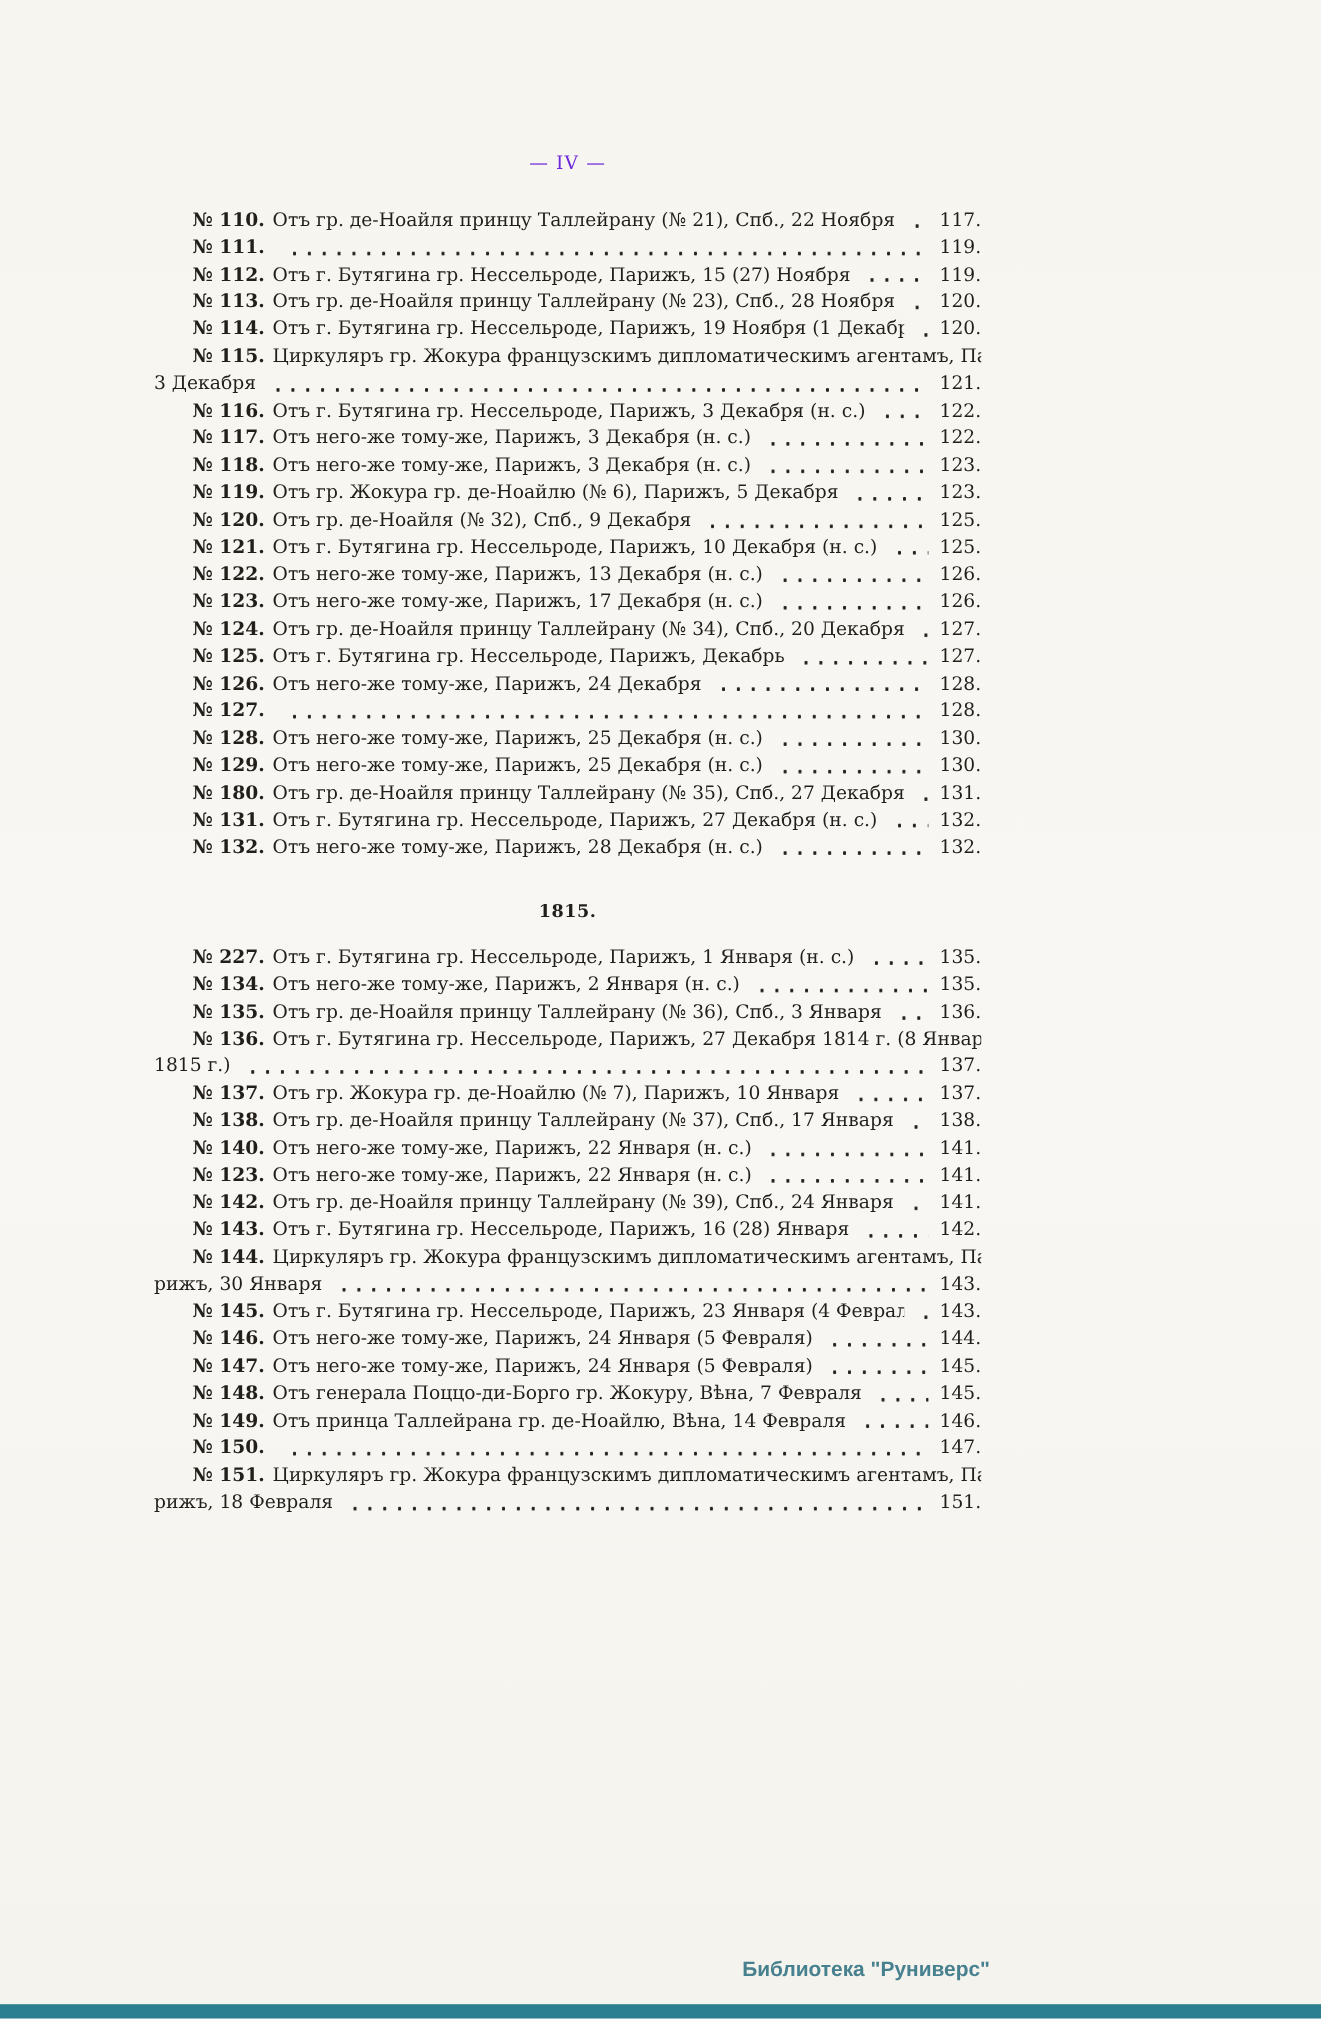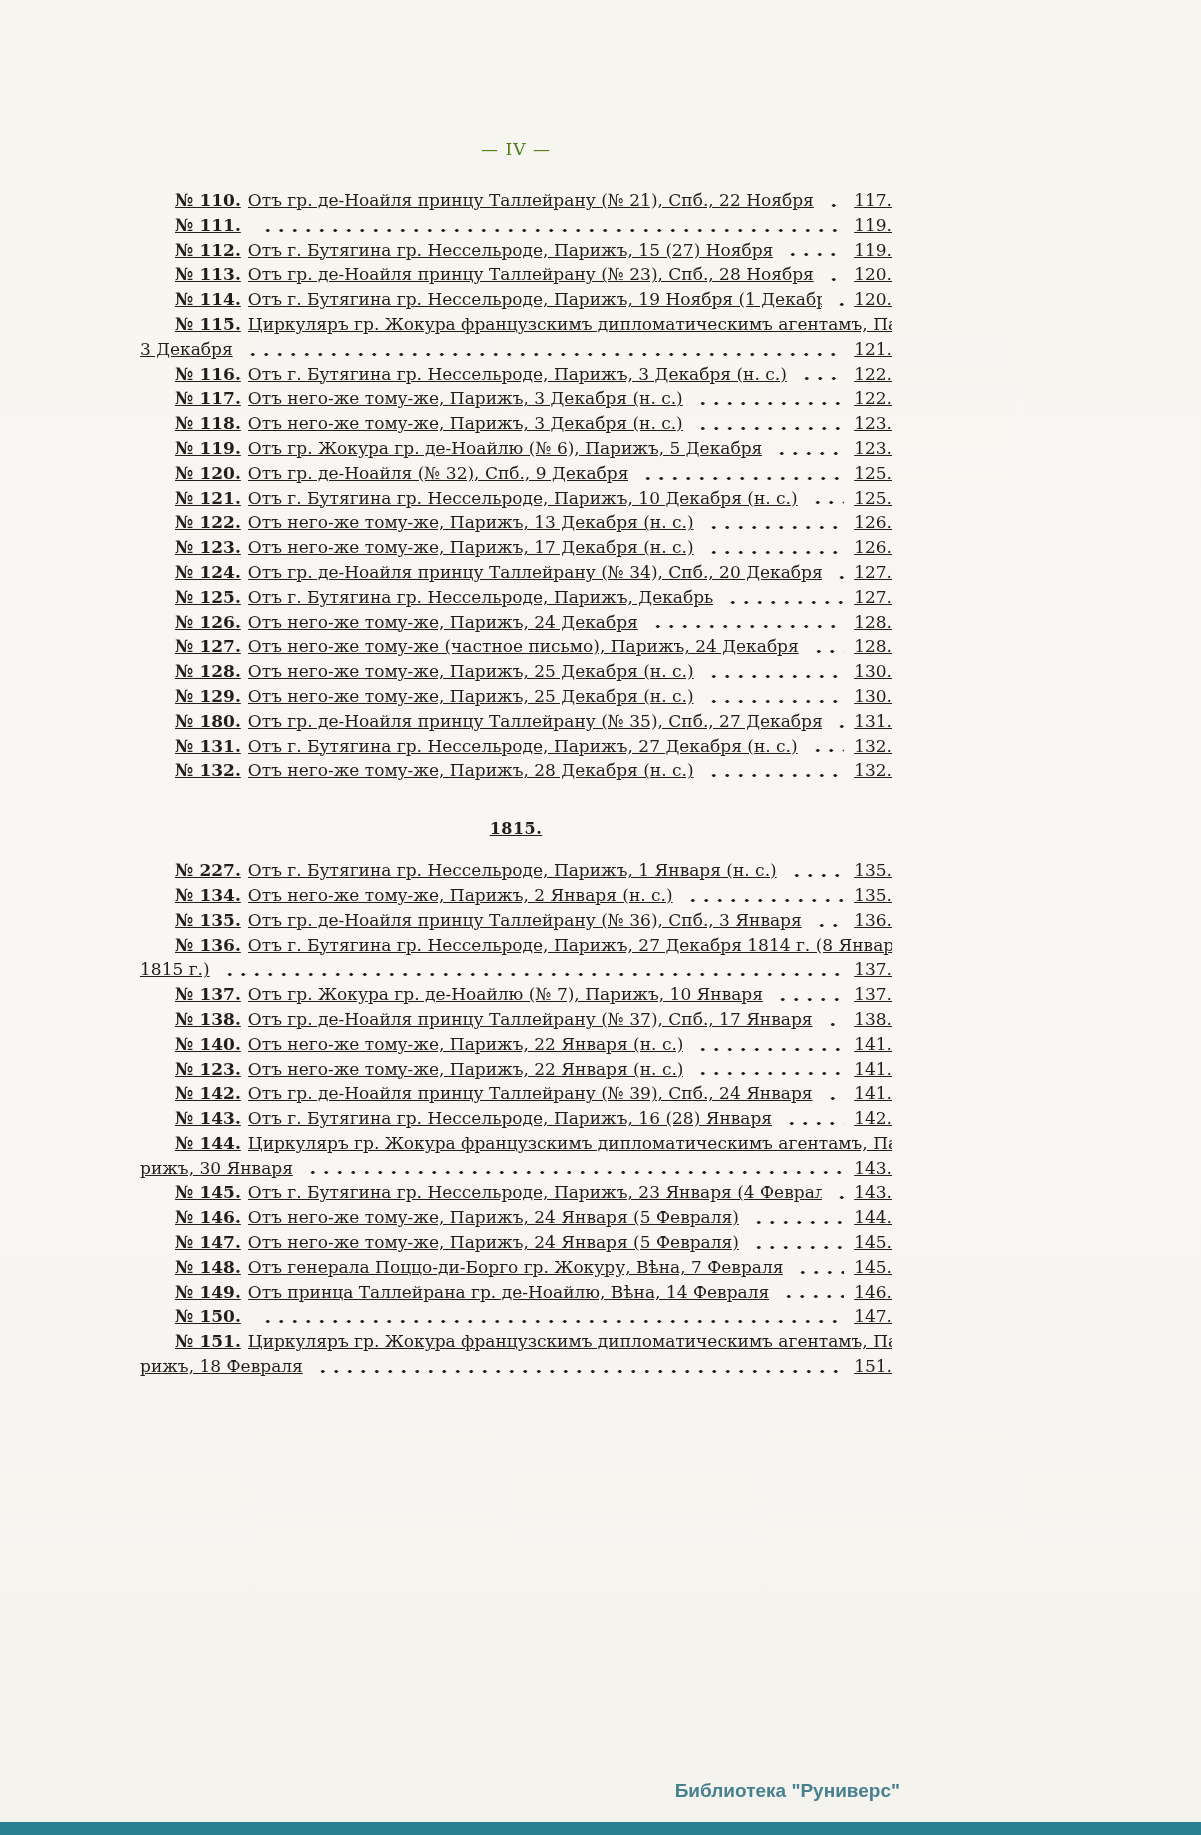--- a/index.html
+++ b/index.html
@@ -10,27 +10,26 @@
     color: #221f1b;
     position: relative;
     overflow: hidden;
   }
   .page-header {
     position: absolute;
     top: 139px; left: 140px; width: 752px;
     text-align: center;
     font-size: 17px;
     letter-spacing: 1px;
-    color: #4d7c0f;
+    color: #6d28d9;
   }
   .toc {
     position: absolute;
     top: 188px; left: 140px; width: 752px;
     font-size: 17px;
-    text-decoration: underline;
   }
   .section-heading {
     margin: 36px 0 20px 0;
     font-size: 16px;
     font-weight: bold;
     text-align: center;
     letter-spacing: 0.5px;
   }
   .entry .line {
     display: flex;
@@ -234,21 +233,20 @@
       <span class="num">№ 126.</span>
       <span class="text">Отъ него-же тому-же, Парижъ, 24 Декабря</span>
       <span class="leader"></span>
       <span class="pg">128.</span>
     </div>
   </div>
 
   <div class="entry">
     <div class="line line1">
       <span class="num">№ 127.</span>
-      <span class="text">Отъ него-же тому-же (частное письмо), Парижъ, 24 Декабря</span>
       <span class="leader"></span>
       <span class="pg">128.</span>
     </div>
   </div>
 
   <div class="entry">
     <div class="line line1">
       <span class="num">№ 128.</span>
       <span class="text">Отъ него-же тому-же, Парижъ, 25 Декабря (н. с.)</span>
       <span class="leader"></span>

